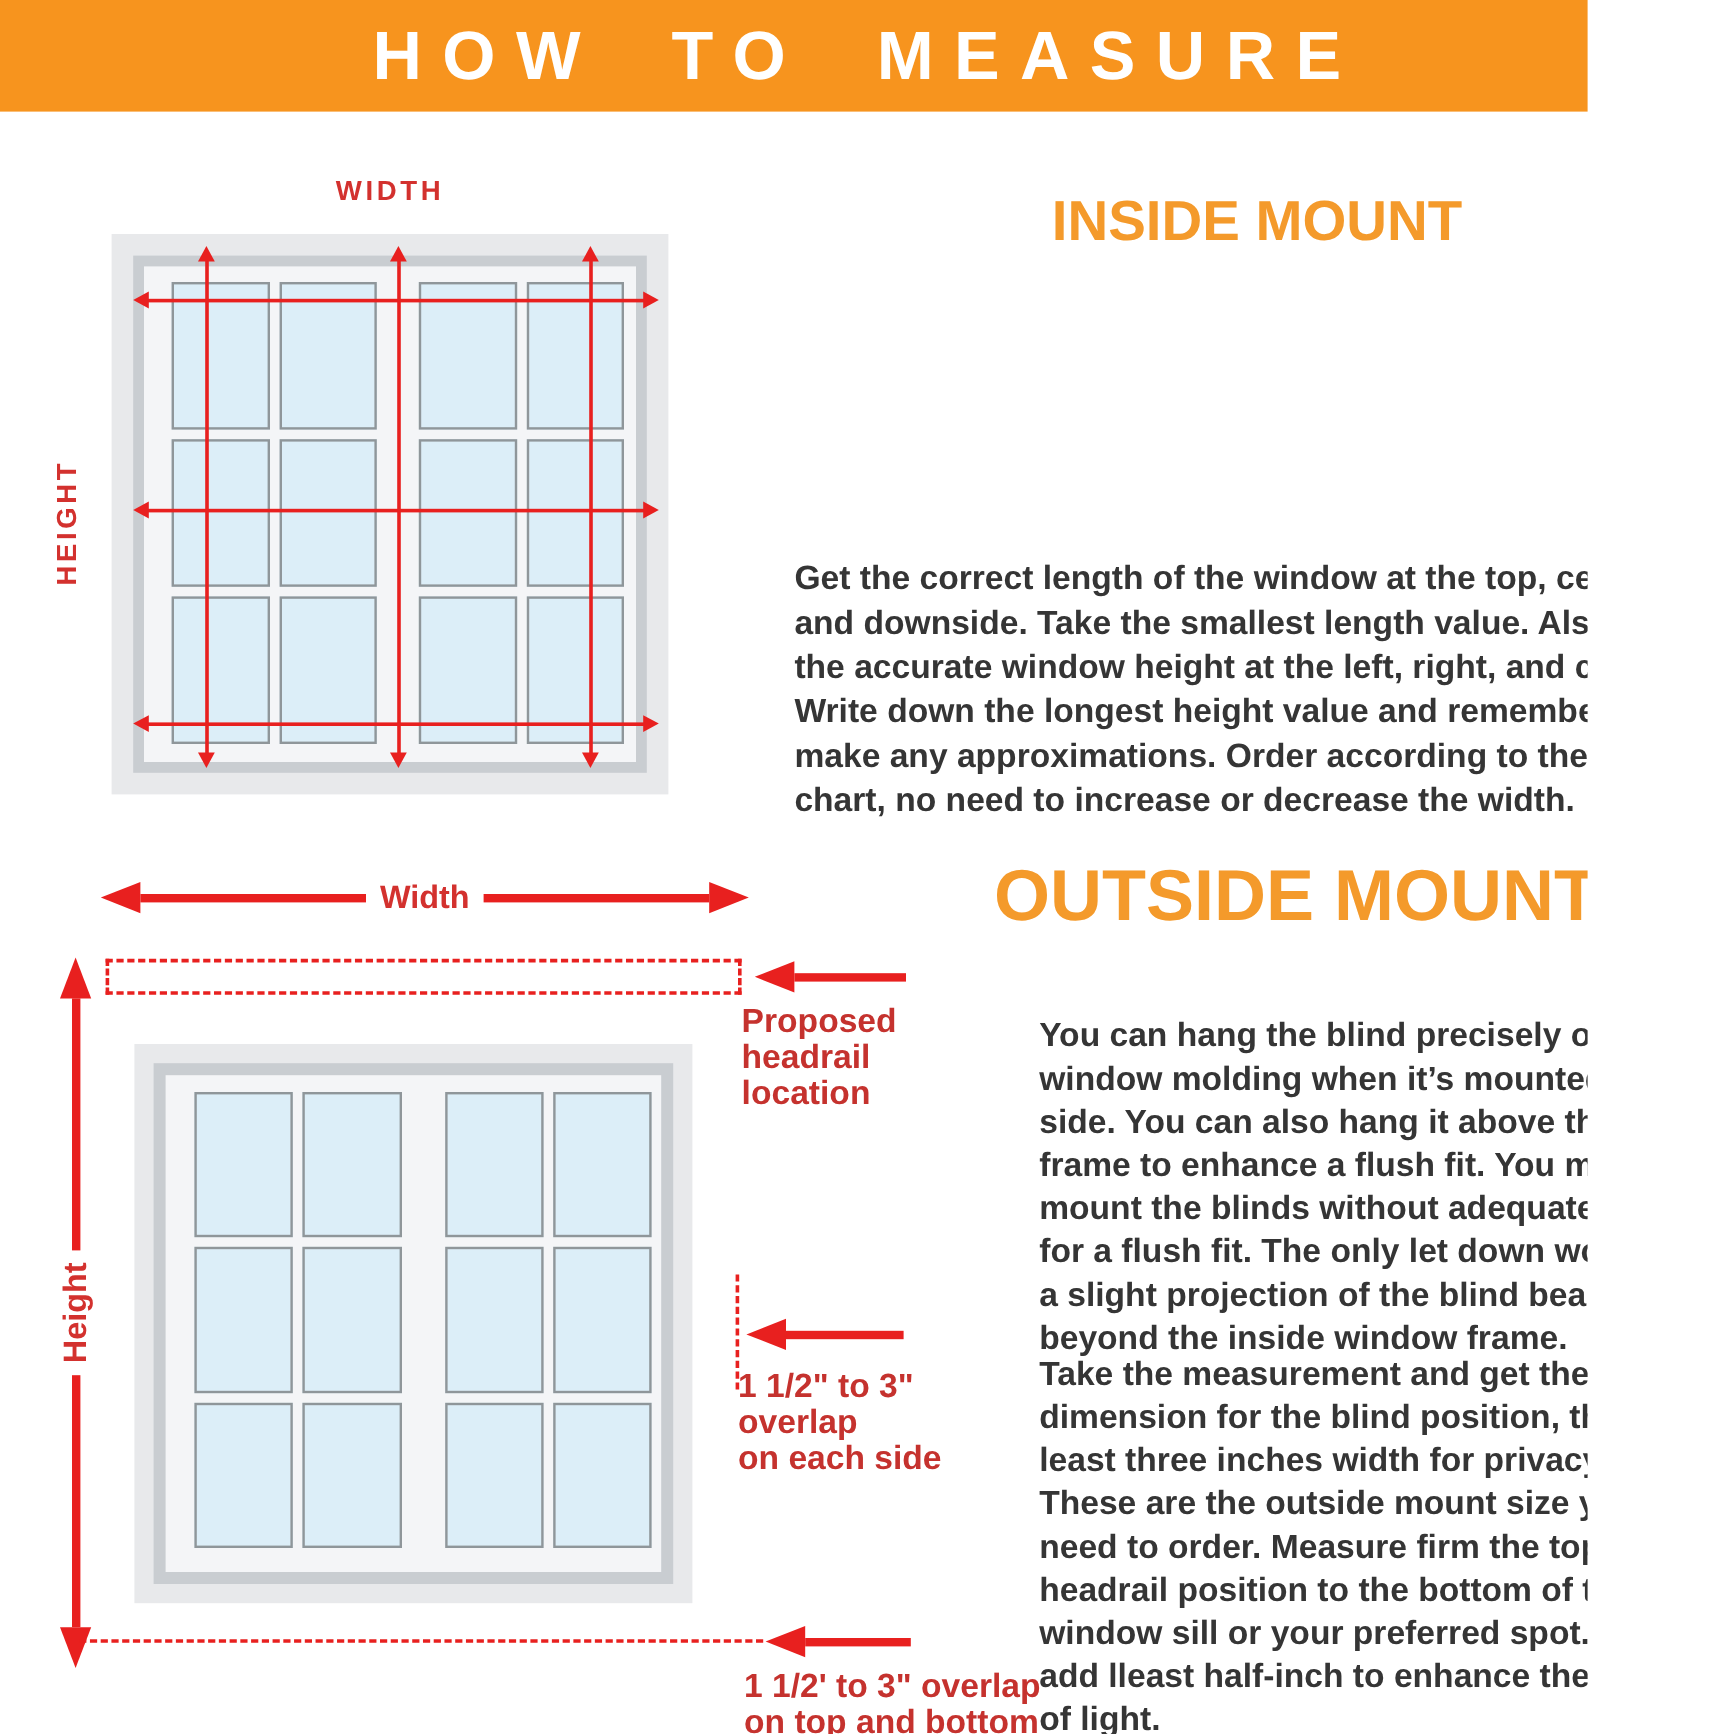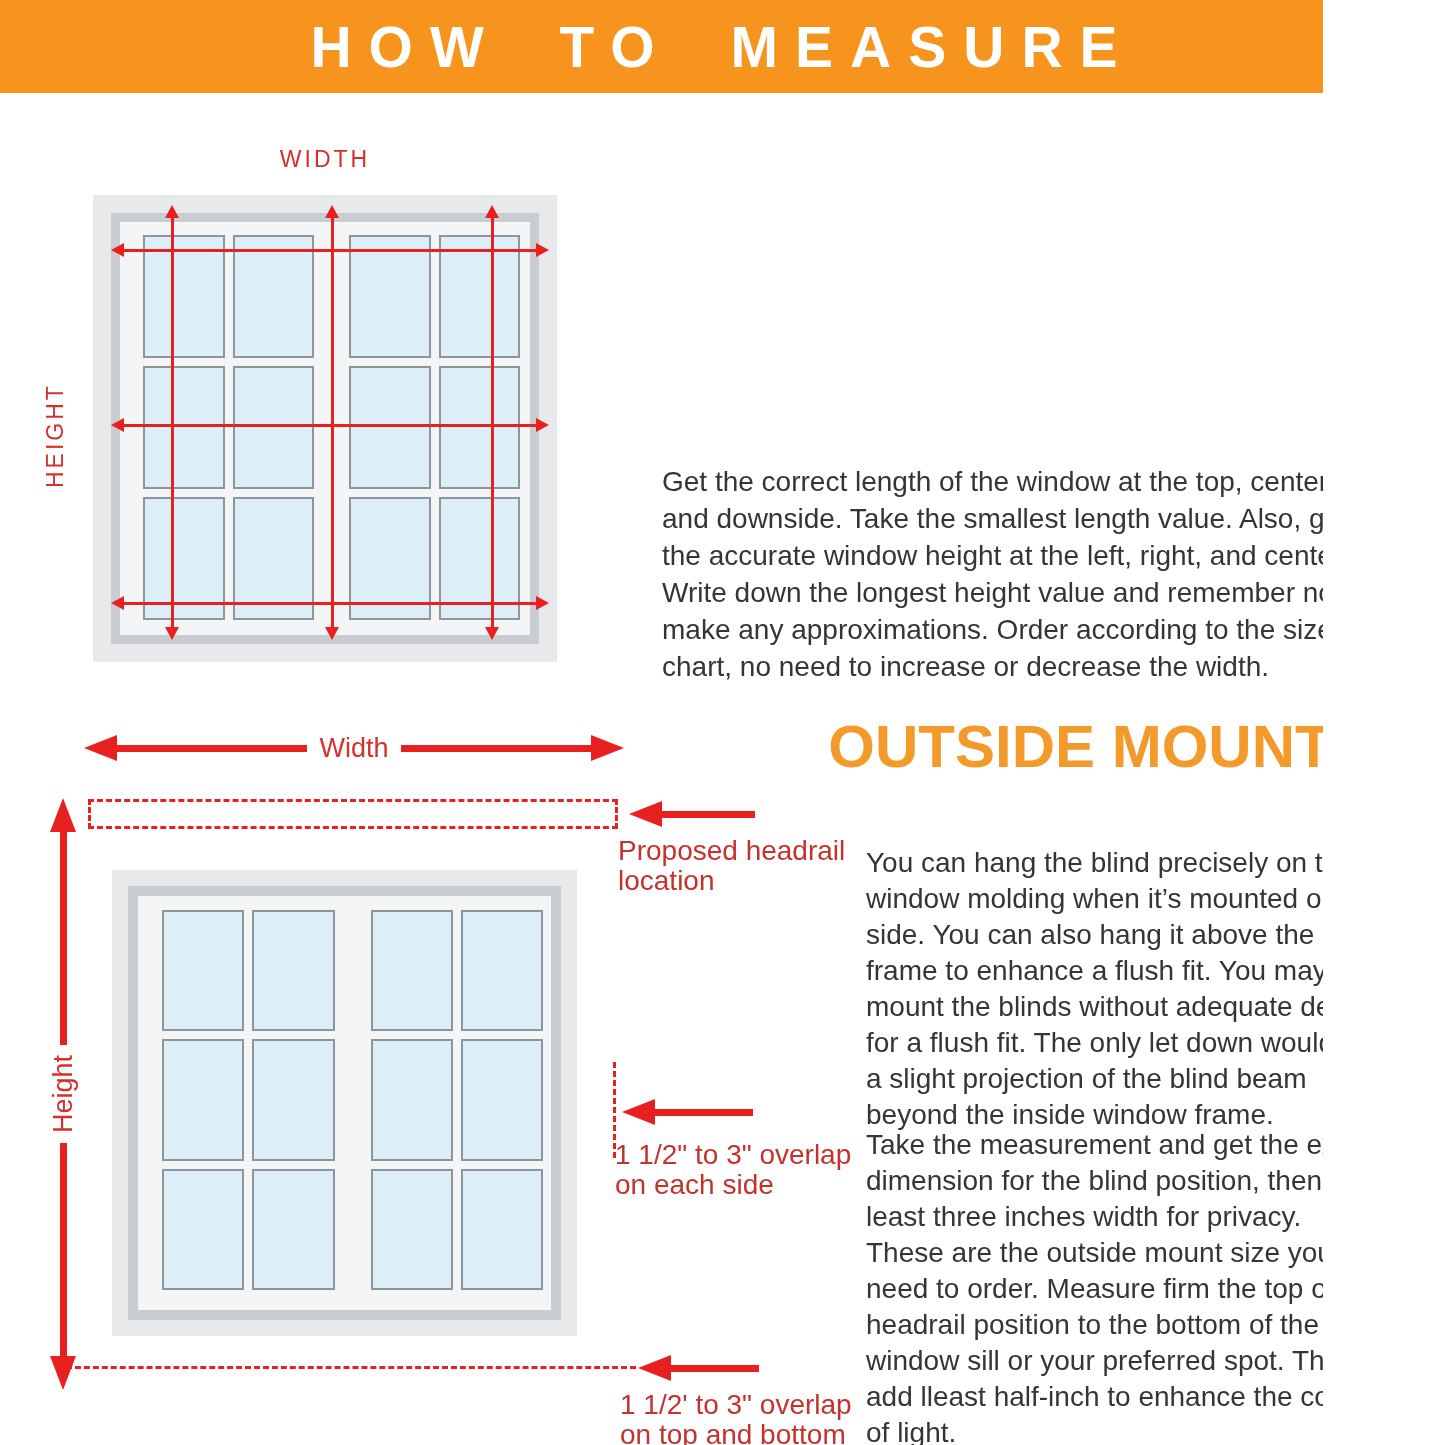--- a/index.html
+++ b/index.html
@@ -19,21 +19,21 @@
   html,body{background:#ffffff;}
   body{font-family:"Liberation Sans","DejaVu Sans",sans-serif;}
   .page{position:relative;width:1323px;height:1445px;background:#fff;overflow:hidden;}
 
   
   .banner{position:absolute;left:0;top:0;width:1445px;height:93px;background:var(--banner-orange);
           display:flex;align-items:center;justify-content:center;}
   .banner h1{color:#fff;font-size:57px;font-weight:bold;letter-spacing:17px;word-spacing:26px;white-space:nowrap;}
 
   
-  .abs{position:absolute;}
+  .abs{position:absolute;font-weight:bold;}
 
   
   .window{background:var(--frame-outer);}
   .window .bevel{width:100%;height:100%;background:var(--frame-bevel);}
   .window .inner{width:100%;height:100%;background:var(--frame-inner);display:flex;}
   .sash{flex:1;display:grid;grid-template-columns:1fr 1fr;grid-template-rows:1fr 1fr 1fr;gap:8px;}
   .pane{background:var(--pane-blue);border:2px solid var(--pane-border);}
 
   #window-a{left:93px;top:195px;width:464px;height:467px;padding:18px;}
   #window-a .bevel{padding:9px;}
@@ -213,20 +213,21 @@
 on each side</div>
 
   <div class="abs" id="bottom-dash"></div>
   <div class="abs flex-h" id="bottom-arrow">
     <i class="head-l"></i>
     <div class="shaft-h"></div>
   </div>
   <div class="abs note" id="bottom-label">1 1/2' to 3" overlap
 on top and bottom</div>
 
+  <h2 class="abs mount-heading" id="inside-heading">INSIDE MOUNT</h2>
   <p class="abs body-text" id="inside-p2">Get the correct length of the window at the top, center,
 and downside. Take the smallest length value. Also, get
 the accurate window height at the left, right, and center.
 Write down the longest height value and remember not to
 make any approximations. Order according to the size
 chart, no need to increase or decrease the width.</p>
 
   <h2 class="abs mount-heading" id="outside-heading">OUTSIDE MOUNT</h2>
   <p class="abs body-text" id="outside-p1">You can hang the blind precisely on the
 window molding when it’s mounted out-

